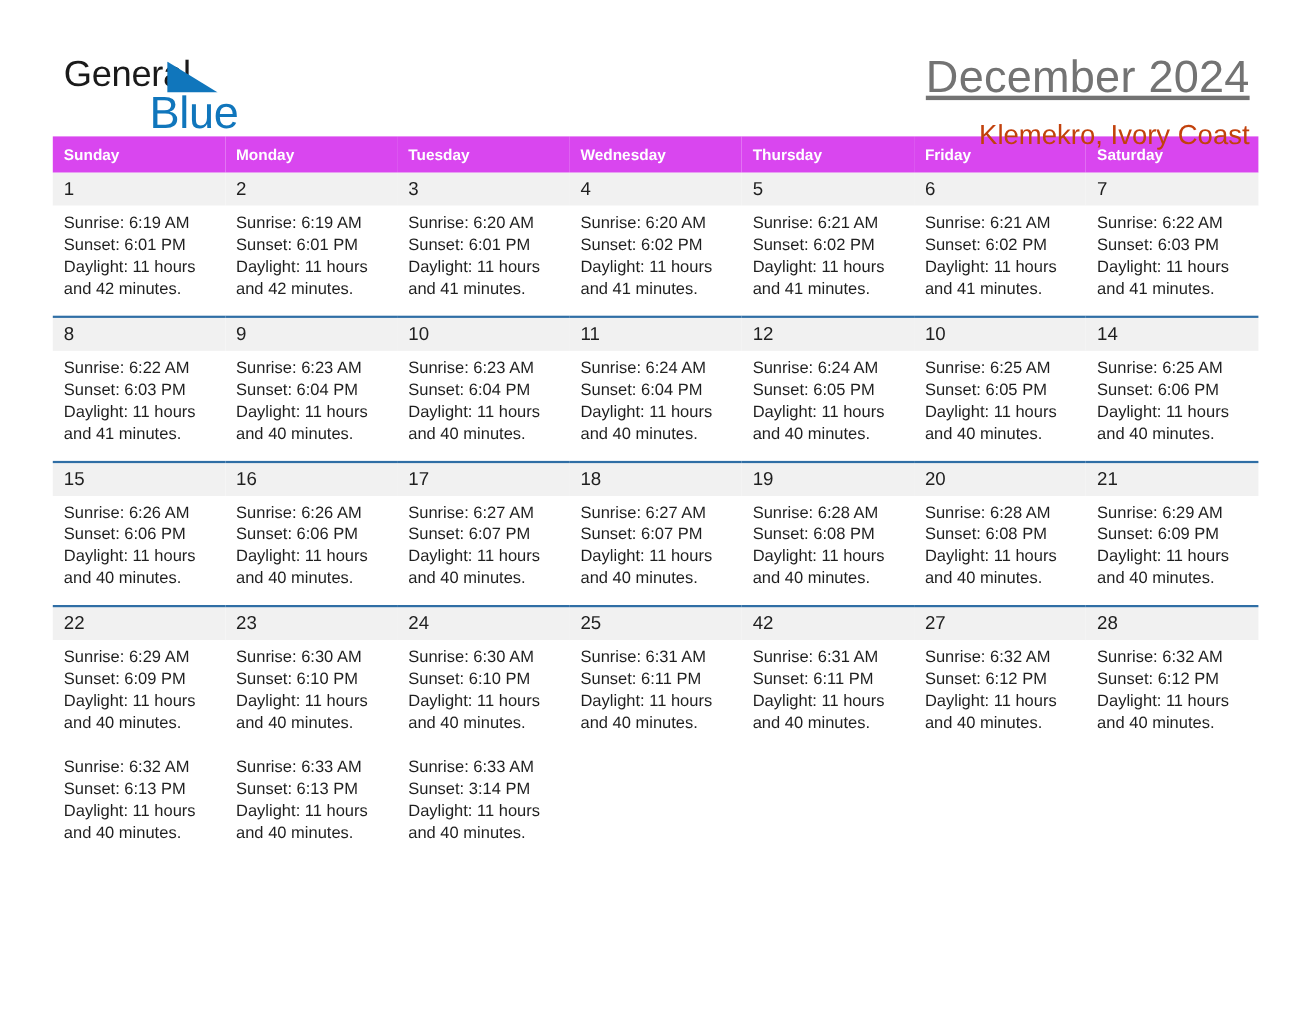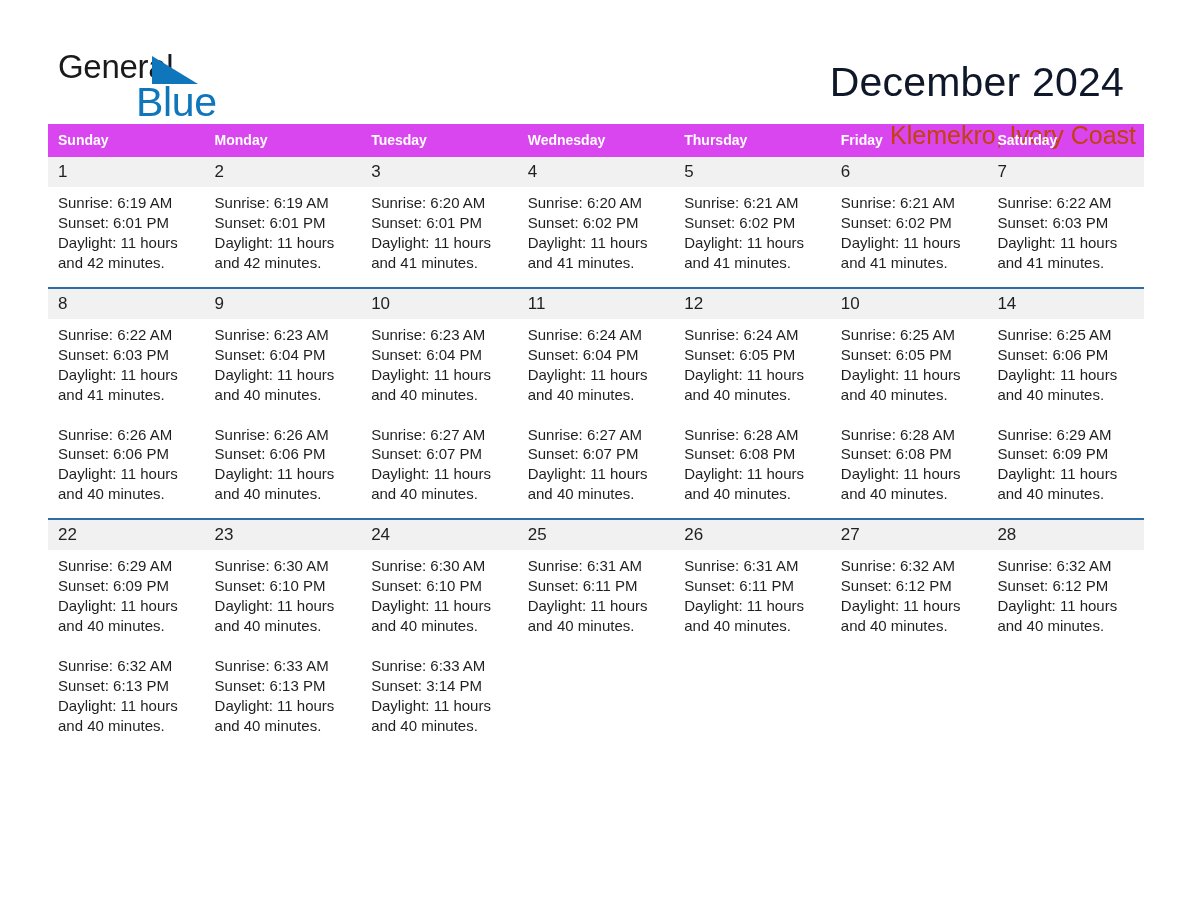--- a/index.html
+++ b/index.html
@@ -61,24 +61,25 @@
     font-family: "Liberation Sans", sans-serif;
   }
   .title-block {
     text-align: right;
     flex: 1 1 auto;
     padding-top: 0;
   }
   .month-title {
     font-size: 41px;
     line-height: 1.12;
-    color: #0f172a;
+    color: #737373;
     font-weight: normal;
-    margin: 12px;
+    margin: 0;
     letter-spacing: 0.2px;
+    text-decoration: underline;
   }
   .location-title {
     font-size: 25px;
     line-height: 1.2;
     color: #c2410c;
     font-weight: normal;
     margin: 14px 0 0 0;
   }
 
   
@@ -262,20 +263,29 @@
             <span class="info-line">Daylight: 11 hours</span>
             <span class="info-line">and 40 minutes.</span>
           </td>
           <td class="info-cell">
             <span class="info-line">Sunrise: 6:25 AM</span>
             <span class="info-line">Sunset: 6:06 PM</span>
             <span class="info-line">Daylight: 11 hours</span>
             <span class="info-line">and 40 minutes.</span>
           </td>
         </tr>
+        <tr class="week-numbers">
+          <td class="daynum-cell">15</td>
+          <td class="daynum-cell">16</td>
+          <td class="daynum-cell">17</td>
+          <td class="daynum-cell">18</td>
+          <td class="daynum-cell">19</td>
+          <td class="daynum-cell">20</td>
+          <td class="daynum-cell">21</td>
+        </tr>
         <tr class="week-info">
           <td class="info-cell">
             <span class="info-line">Sunrise: 6:26 AM</span>
             <span class="info-line">Sunset: 6:06 PM</span>
             <span class="info-line">Daylight: 11 hours</span>
             <span class="info-line">and 40 minutes.</span>
           </td>
           <td class="info-cell">
             <span class="info-line">Sunrise: 6:26 AM</span>
             <span class="info-line">Sunset: 6:06 PM</span>
@@ -311,21 +321,21 @@
             <span class="info-line">Sunset: 6:09 PM</span>
             <span class="info-line">Daylight: 11 hours</span>
             <span class="info-line">and 40 minutes.</span>
           </td>
         </tr>
         <tr class="week-numbers">
           <td class="daynum-cell">22</td>
           <td class="daynum-cell">23</td>
           <td class="daynum-cell">24</td>
           <td class="daynum-cell">25</td>
-          <td class="daynum-cell">26</td>
+          <td class="daynum-cell">42</td>
           <td class="daynum-cell">27</td>
           <td class="daynum-cell">28</td>
         </tr>
         <tr class="week-info">
           <td class="info-cell">
             <span class="info-line">Sunrise: 6:29 AM</span>
             <span class="info-line">Sunset: 6:09 PM</span>
             <span class="info-line">Daylight: 11 hours</span>
             <span class="info-line">and 40 minutes.</span>
           </td>

